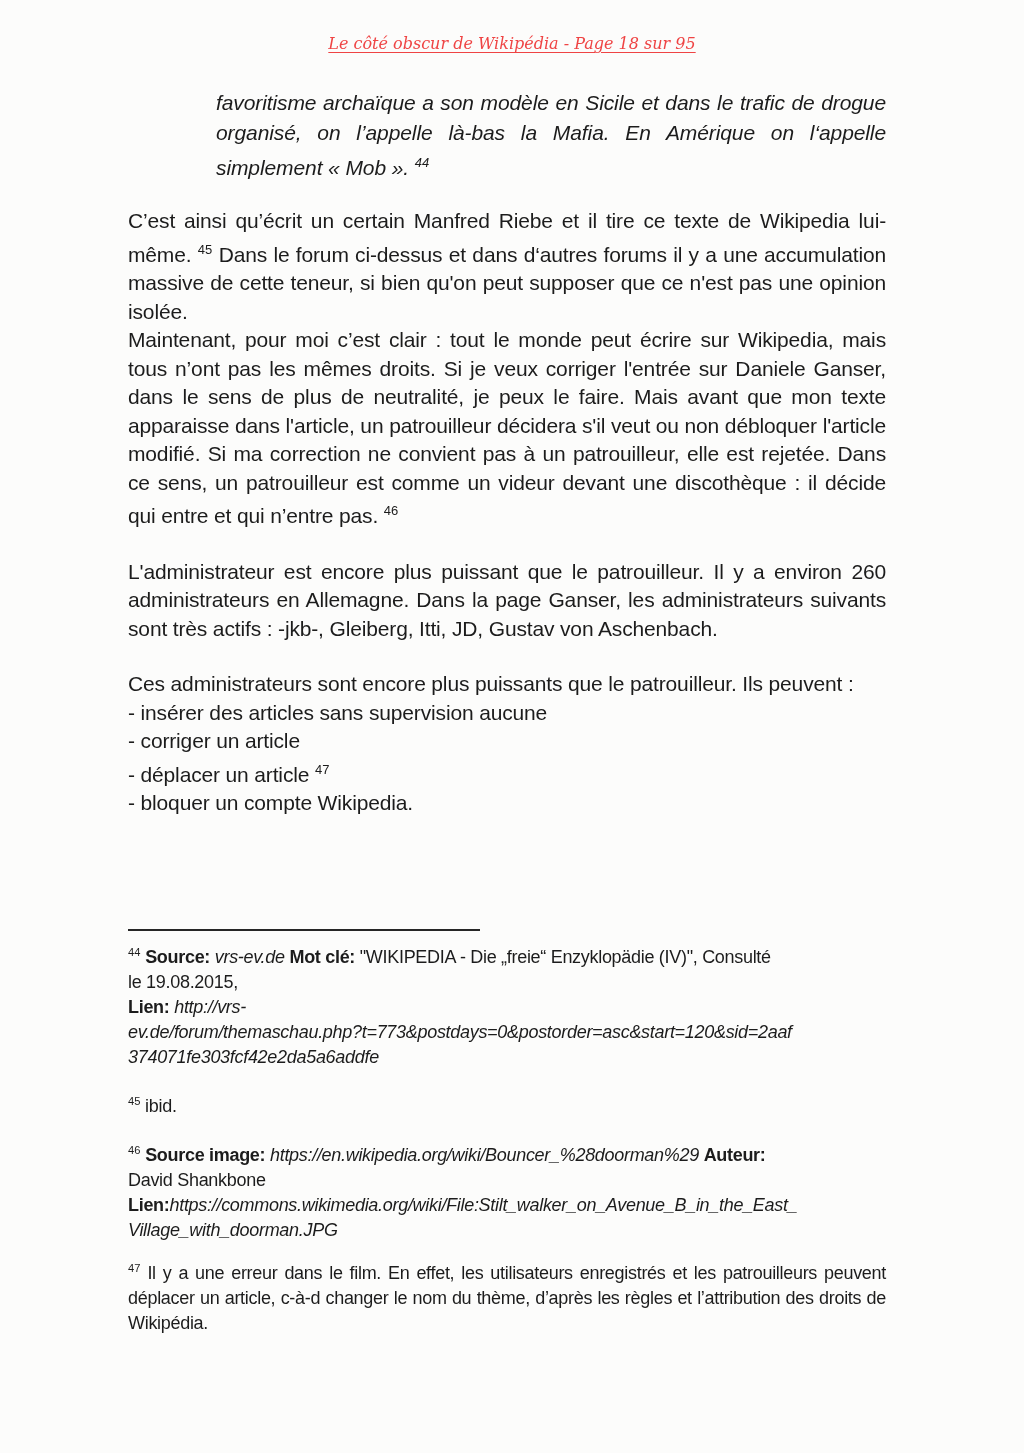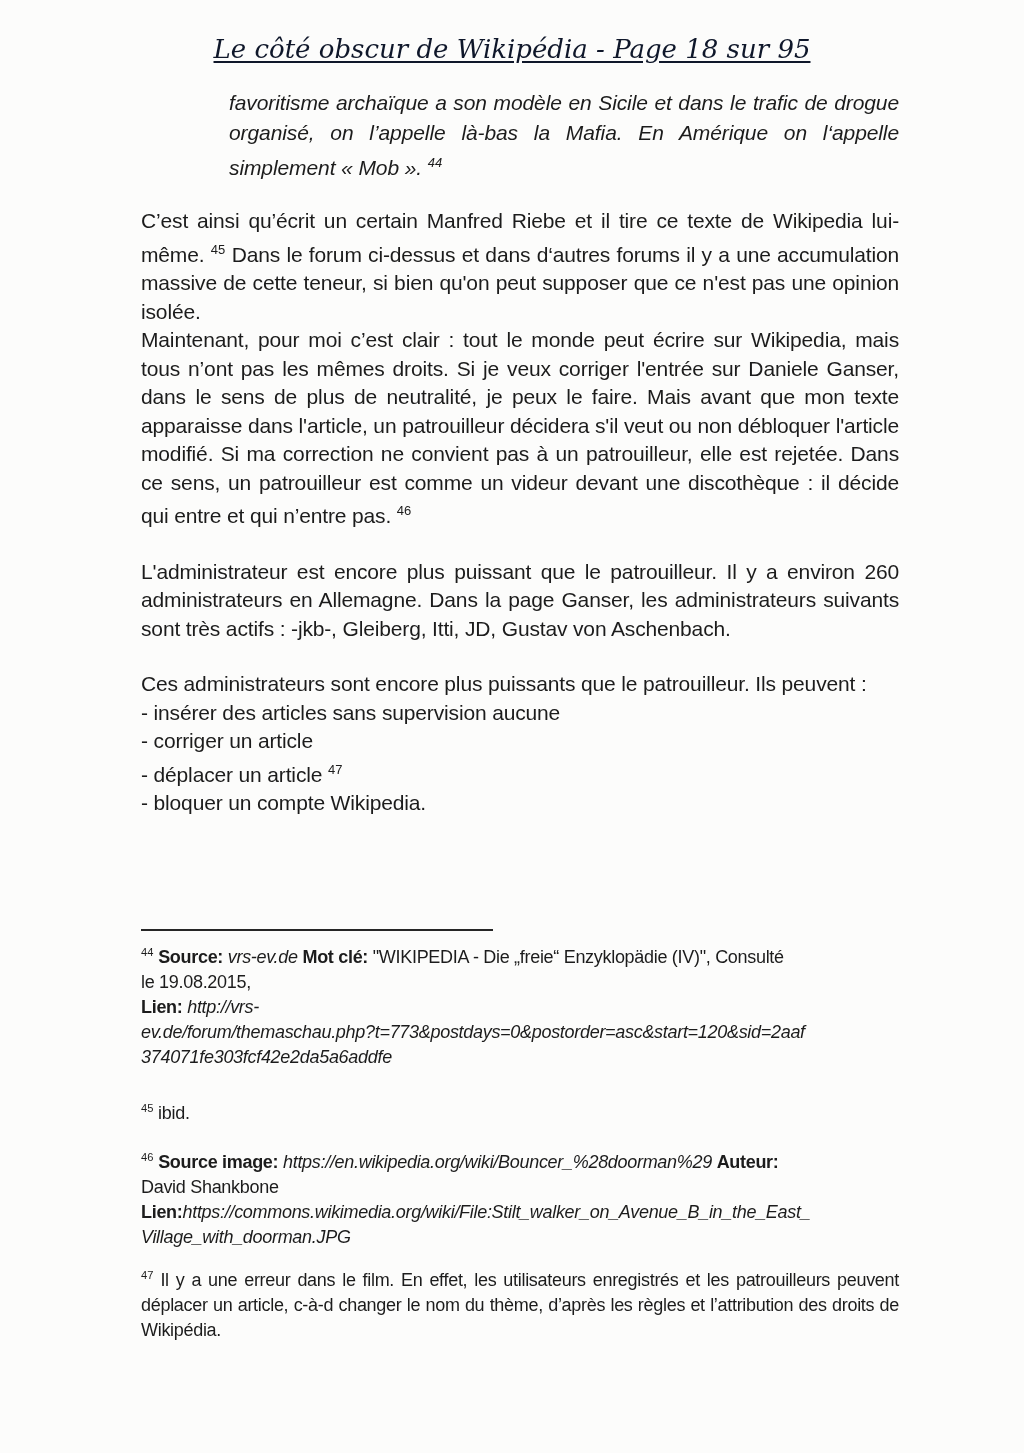--- a/index.html
+++ b/index.html
@@ -15,28 +15,28 @@
     overflow: hidden;
     font-family: "Liberation Sans", sans-serif;
   }
   .page-header {
     padding-top: 34px;
     text-align: center;
   }
   .running-title {
     font-family: "DejaVu Serif", serif;
     font-style: italic;
-    font-size: 26px;
+    font-size: 16px;
     text-decoration: underline;
     text-underline-offset: 3px;
-    color: #0f172a;
+    color: #ef4444;
   }
   .content {
     position: absolute;
-    left: 141px;
+    left: 128px;
     top: 62px;
     width: 758px;
   }
   .quote {
     margin-top: 26px;
     margin-left: 88px;
     font-style: italic;
     font-size: 21px;
     line-height: 30px;
     letter-spacing: -0.1px;
@@ -64,21 +64,21 @@
     border-top: 2.5px solid #262626;
   }
   .footnotes {
     font-size: 18px;
     line-height: 25px;
     letter-spacing: -0.3px;
     text-align: left;
   }
   .footnote { overflow-wrap: break-word; }
   .fn-44 { margin-top: 9px; }
-  .fn-45 { margin-top: 26px; }
+  .fn-45 { margin-top: 19px; }
   .fn-46 { margin-top: 19px; }
   .fn-47 { margin-top: 13px; text-align: justify; }
   .run-sup {
     vertical-align: super;
     font-size: 0.62em;
     letter-spacing: 0;
   }
   .run-b  { font-weight: bold; }
   .run-i  { font-style: italic; }
 </style>

